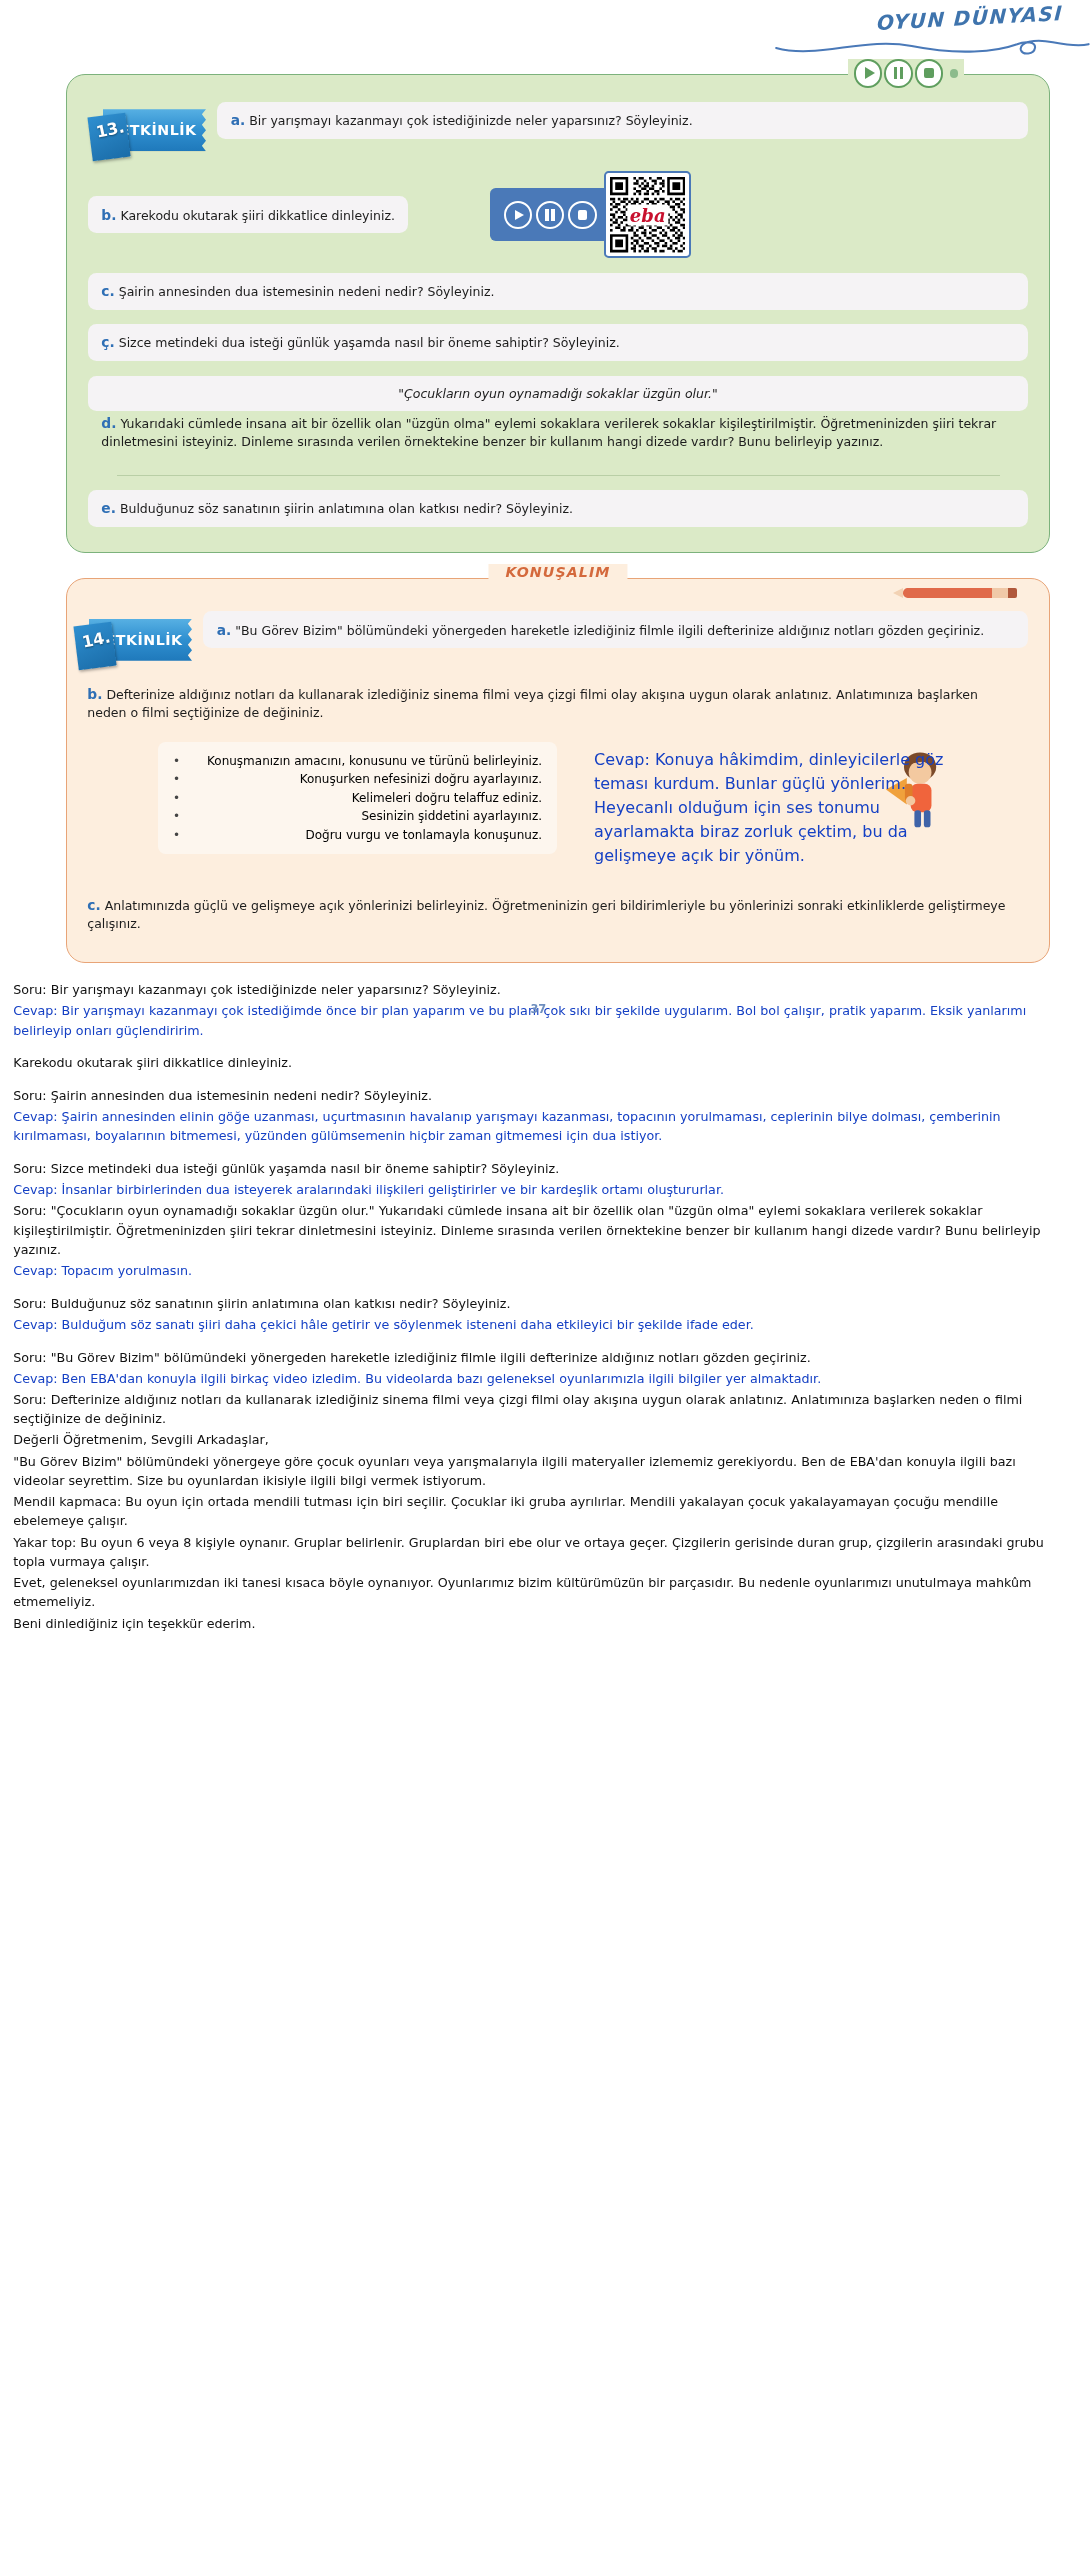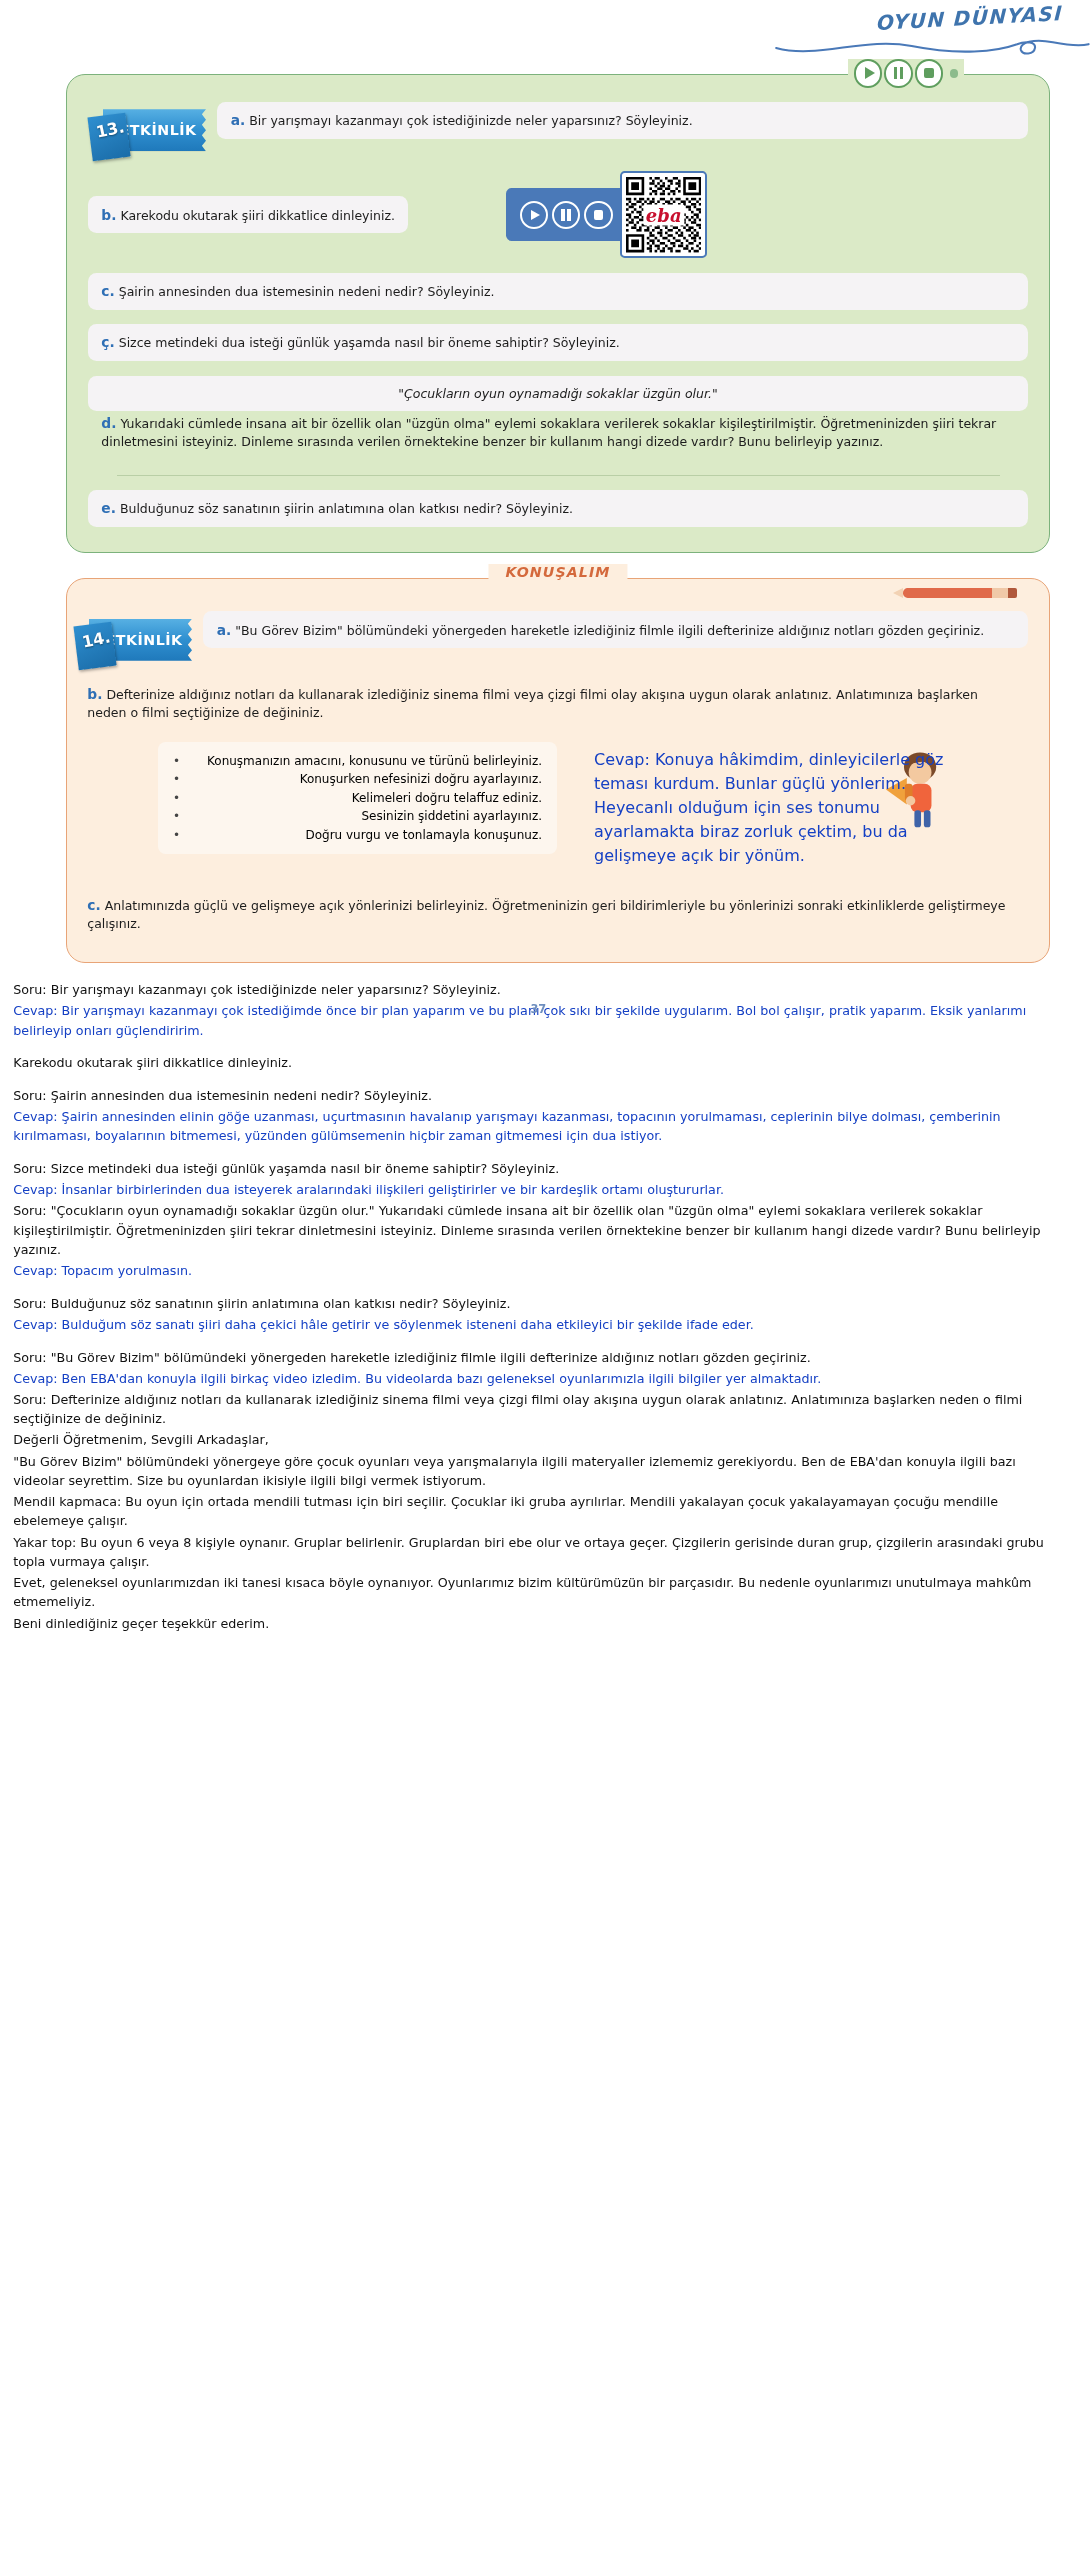--- a/index.html
+++ b/index.html
@@ -112,21 +112,21 @@
     border-radius: 8.5px;
     padding: 8.5px 13.3px;
     font-size: 12.5px;
     line-height: 1.45;
     color: #1c1c1c;
     flex: 1 1 auto;
   }
   .qlet { color: #2f6fb5; font-weight: 700; font-size: 13.8px; }
   .qbox.center { text-align: center; font-style: italic; }
 
-  .rowb { display:flex; align-items:center; gap: 16px; margin-top: 15px; }
+  .rowb { display:flex; align-items:center; gap: 0; margin-top: 15px; }
   .rowb .qbox { flex: 0 1 auto; max-width: 385px; }
   .media-arrow {
     margin-left: 82px;
     display:flex; align-items:center;
   }
   .media-bar {
     background: #4a79b8;
     height: 53px;
     display:flex; align-items:center; gap: 3.8px;
     padding: 0 9.5px 0 13.3px;
@@ -635,15 +635,15 @@
   <p class="tight">Soru: "Bu Görev Bizim" bölümündeki yönergeden hareketle izlediğiniz filmle ilgili defterinize aldığınız notları gözden geçiriniz.</p>
   <p class="ans tight">Cevap: Ben EBA'dan konuyla ilgili birkaç video izledim. Bu videolarda bazı geleneksel oyunlarımızla ilgili bilgiler yer almaktadır.</p>
 
   <p class="tight">Soru: Defterinize aldığınız notları da kullanarak izlediğiniz sinema filmi veya çizgi filmi olay akışına uygun olarak anlatınız. Anlatımınıza başlarken neden o filmi seçtiğinize de değininiz.</p>
 
   <p class="tight">Değerli Öğretmenim, Sevgili Arkadaşlar,</p>
   <p class="tight">"Bu Görev Bizim" bölümündeki yönergeye göre çocuk oyunları veya yarışmalarıyla ilgili materyaller izlememiz gerekiyordu. Ben de EBA'dan konuyla ilgili bazı videolar seyrettim. Size bu oyunlardan ikisiyle ilgili bilgi vermek istiyorum.</p>
   <p class="tight">Mendil kapmaca: Bu oyun için ortada mendili tutması için biri seçilir. Çocuklar iki gruba ayrılırlar. Mendili yakalayan çocuk yakalayamayan çocuğu mendille ebelemeye çalışır.</p>
   <p class="tight">Yakar top: Bu oyun 6 veya 8 kişiyle oynanır. Gruplar belirlenir. Gruplardan biri ebe olur ve ortaya geçer. Çizgilerin gerisinde duran grup, çizgilerin arasındaki grubu topla vurmaya çalışır.</p>
   <p class="tight">Evet, geleneksel oyunlarımızdan iki tanesi kısaca böyle oynanıyor. Oyunlarımız bizim kültürümüzün bir parçasıdır. Bu nedenle oyunlarımızı unutulmaya mahkûm etmemeliyiz.</p>
-  <p class="tight">Beni dinlediğiniz geçer teşekkür ederim.</p>
+  <p class="tight">Beni dinlediğiniz için teşekkür ederim.</p>
 </div>
 
 
 </body></html>

